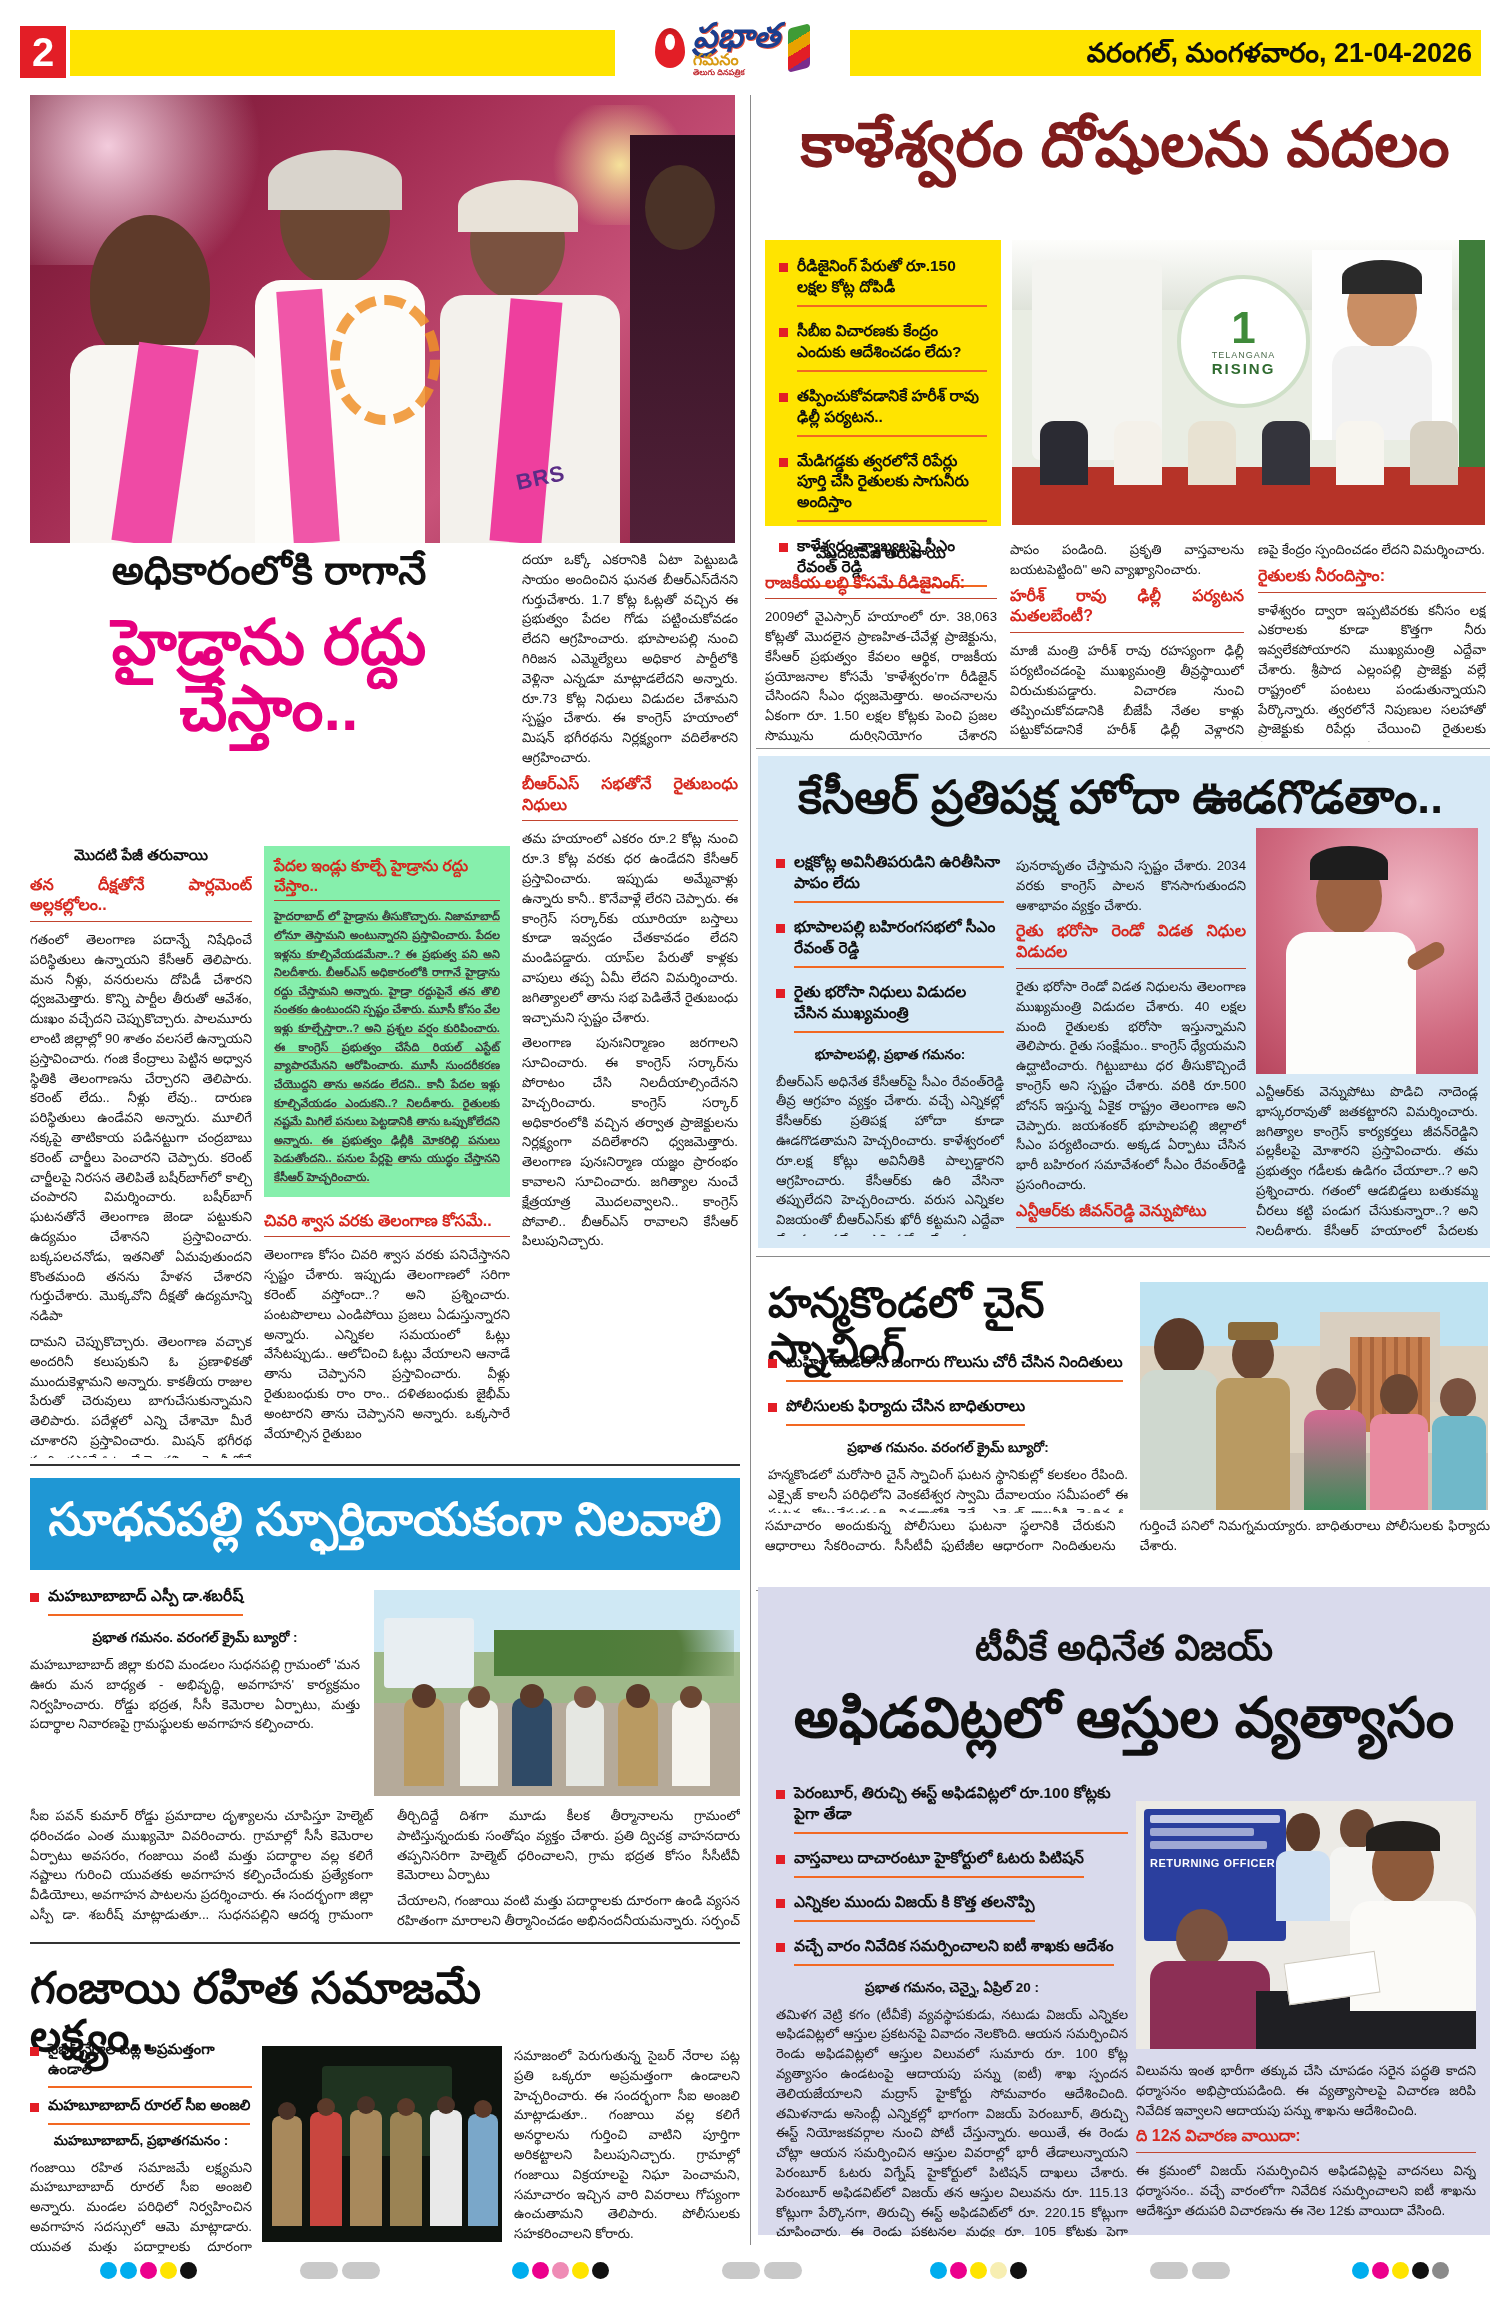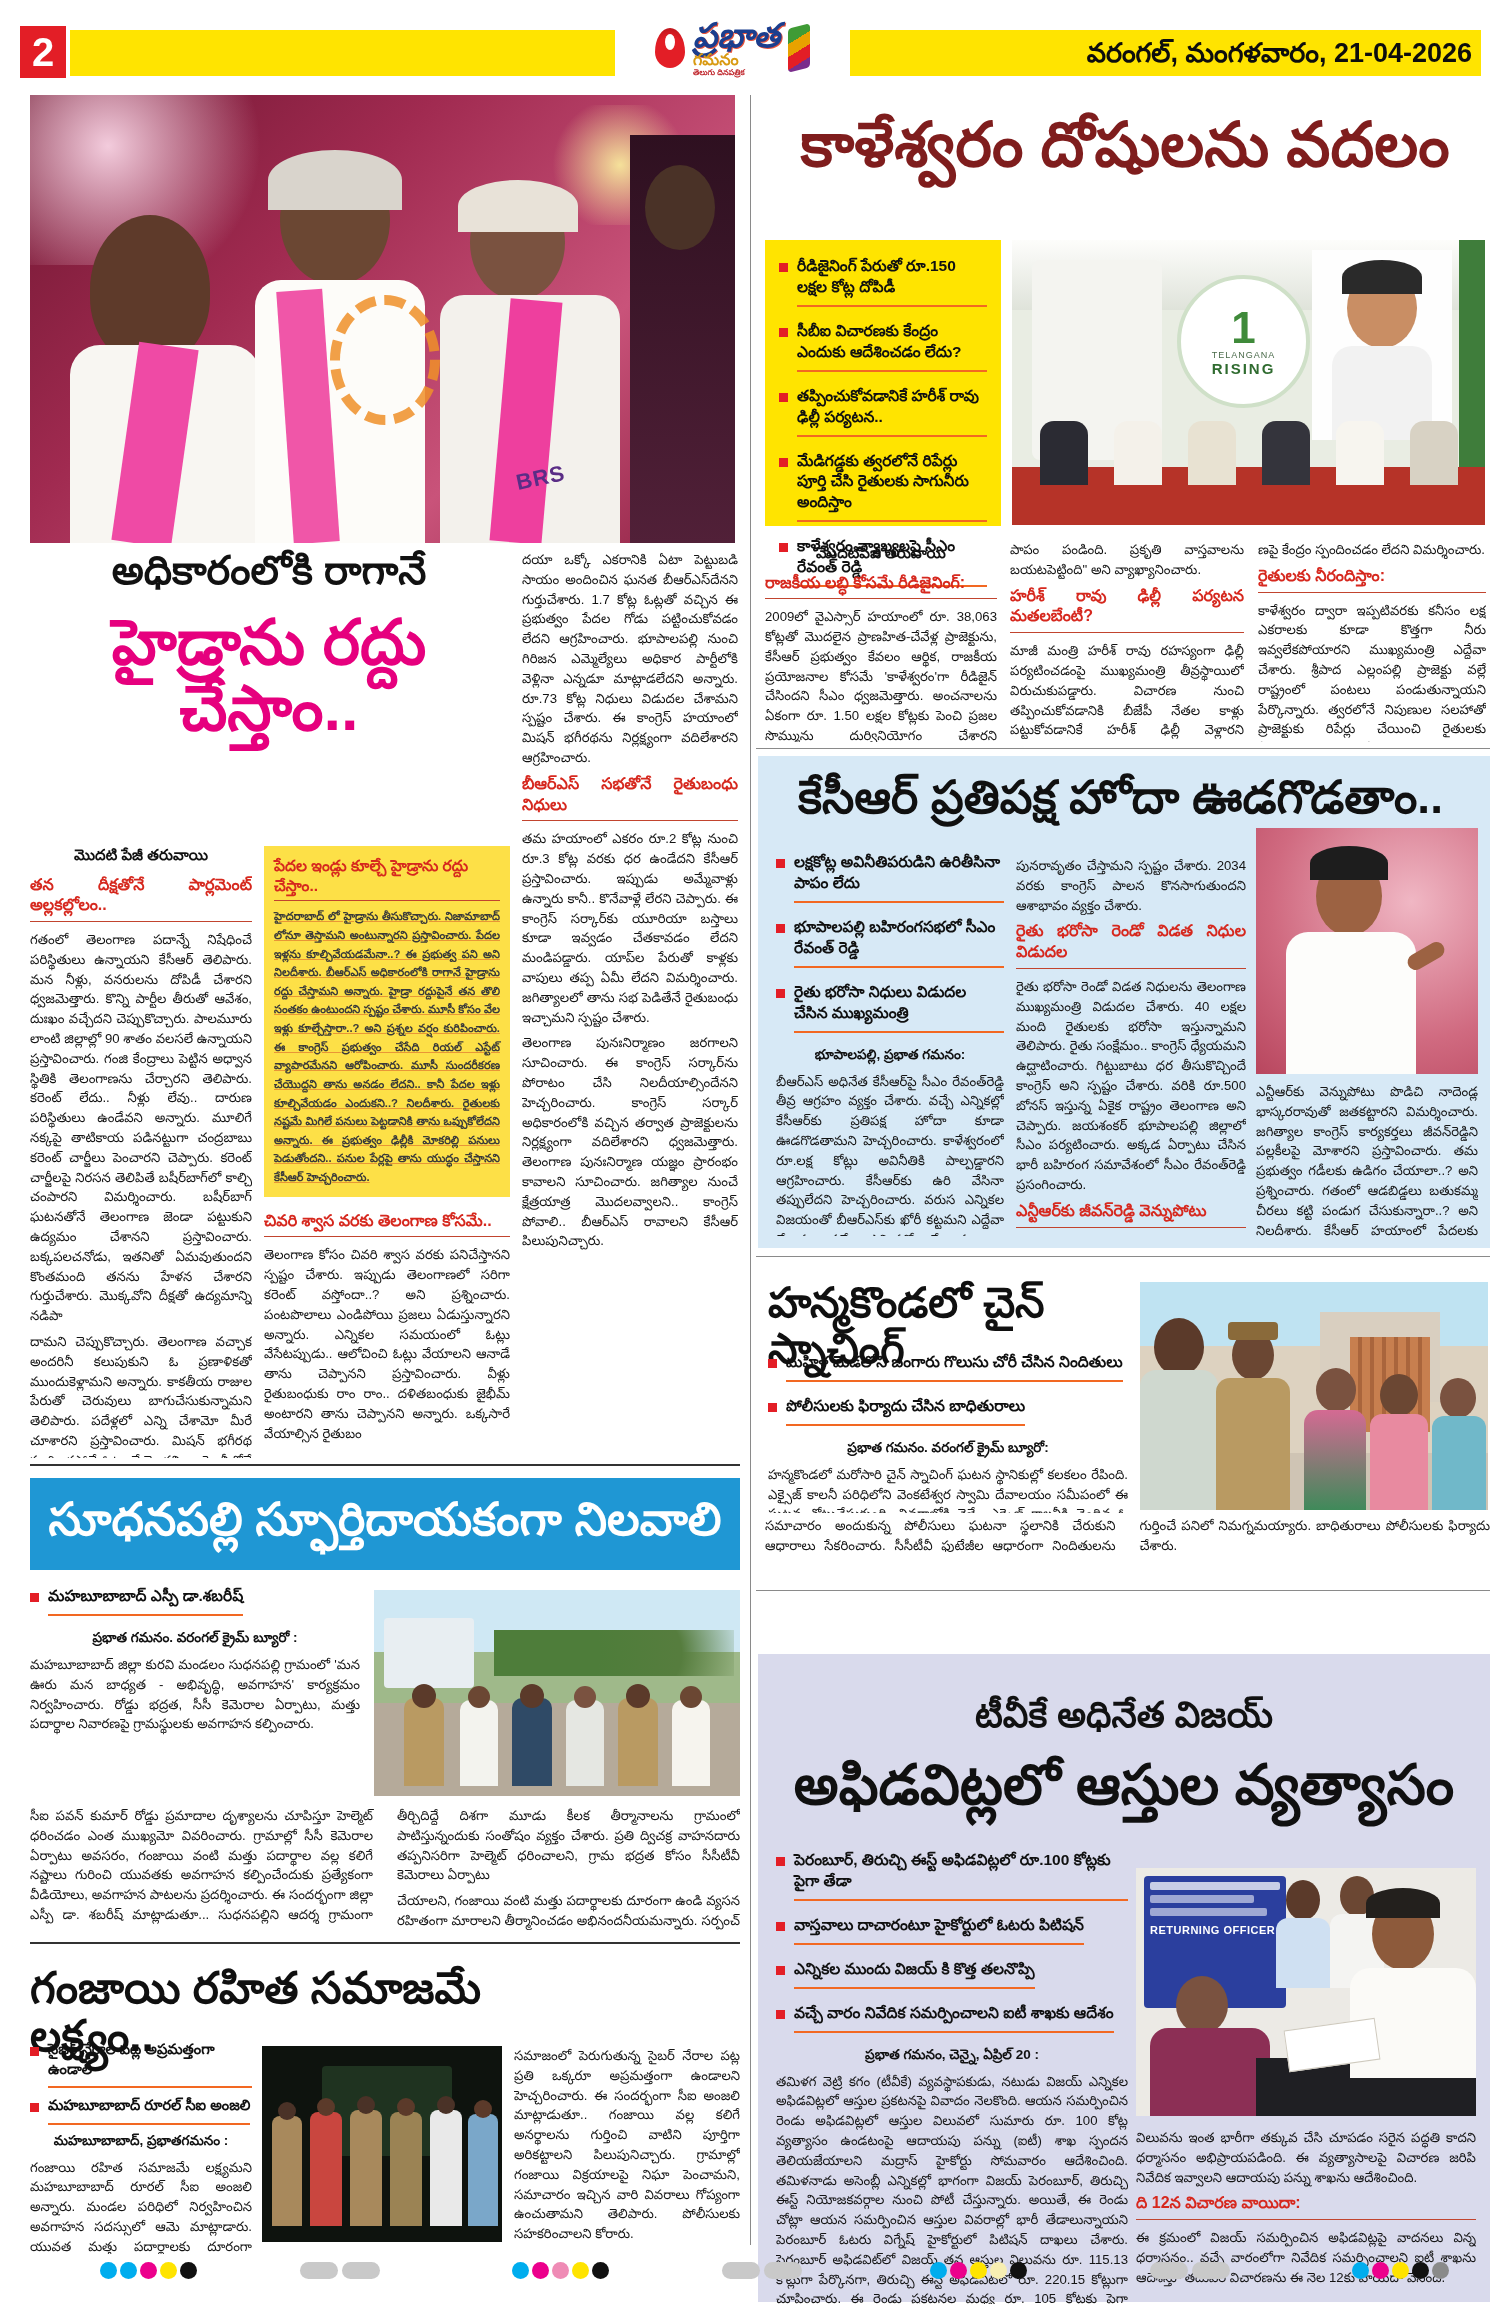--- a/index.html
+++ b/index.html
@@ -27,21 +27,21 @@
   .dateline{font-weight:bold;text-align:center;font-size:13.5px;color:#111;margin:6px 0;}
   
   .bullet{display:flex;gap:9px;margin-bottom:14px;align-items:flex-start;}
   .bullet .sq{width:9px;height:9px;background:#e31e26;margin-top:7px;flex:none;}
   .bullet .txt{font-weight:bold;font-size:16.5px;line-height:1.35;color:#101010;border-bottom:2.5px solid #f26822;padding-bottom:7px;}
   .bullet.small .txt{font-size:15.5px;}
   
   .yellowbox{background:#ffe400;padding:16px 14px;}
   .bluebox{background:#d7e9f6;}
   .lavbox{background:#d9daec;}
-  .creambox{background:#fde047;padding:10px 10px;}
+  .creambox{background:#86efac;padding:10px 10px;}
   .creambox .title{display:block;color:#d6281e;font-weight:bold;font-size:15.5px;border-bottom:1.5px solid #c2442e;padding-bottom:4px;margin-bottom:6px;line-height:1.3;}
   .creambox .btxt{font-size:11.3px;line-height:1.65;color:#3a3a3a;font-weight:bold;text-align:justify;text-decoration:underline;text-decoration-color:rgba(216,90,40,0.55);}
   .rule{background:#8a8a8a;}
   .rule-dark{background:#333;}
   
   .photo{overflow:hidden;position:absolute;}
   .ph-label{position:absolute;font-weight:bold;color:#4b2a86;}
   
   .dot{width:17px;height:17px;border-radius:50%;display:inline-block;margin-right:3px;}
   .pill{width:38px;height:17px;border-radius:9px;background:#c9c9c9;display:inline-block;margin-right:4px;}
@@ -258,21 +258,21 @@
     <div class="abs" style="left:292px;top:134px;width:54px;height:94px;background:#70b8c9;border-radius:12px 12px 0 0;"></div>
   </div>
 
   <div class="abs news-col" style="left:765px;top:1516px;width:725px;height:64px;column-count:2;column-gap:24px;">
     <p>సమాచారం అందుకున్న పోలీసులు ఘటనా స్థలానికి చేరుకుని ఆధారాలు సేకరించారు. సీసీటీవీ ఫుటేజీల ఆధారంగా నిందితులను గుర్తించే పనిలో నిమగ్నమయ్యారు. బాధితురాలు పోలీసులకు ఫిర్యాదు చేశారు.</p>
 
   </div>
 
   <div class="abs rule" style="left:756px;top:1590px;width:734px;height:1px;"></div>
 
-  <div class="abs lavbox" style="left:758px;top:1654px;width:732px;height:648px;">
+  <div class="abs lavbox" style="left:758px;top:1587px;width:732px;height:648px;">
     <div class="kicker-black" style="font-size:36px;padding-top:40px;">టీవీకే అధినేత విజయ్</div>
     <div class="headline-black" style="text-align:center;font-size:56px;margin-top:10px;">అఫిడవిట్లలో ఆస్తుల వ్యత్యాసం</div>
     <div class="abs" style="left:18px;top:196px;width:352px;">
       <div class="bullet small">
           <span class="sq"></span>
           <span class="txt">పెరంబూర్, తిరుచ్చి ఈస్ట్ అఫిడవిట్లలో రూ.100 కోట్లకు పైగా తేడా</span>
         </div>
       <div class="bullet small">
           <span class="sq"></span>
           <span class="txt">వాస్తవాలు దాచారంటూ హైకోర్టులో ఓటరు పిటిషన్</span>

